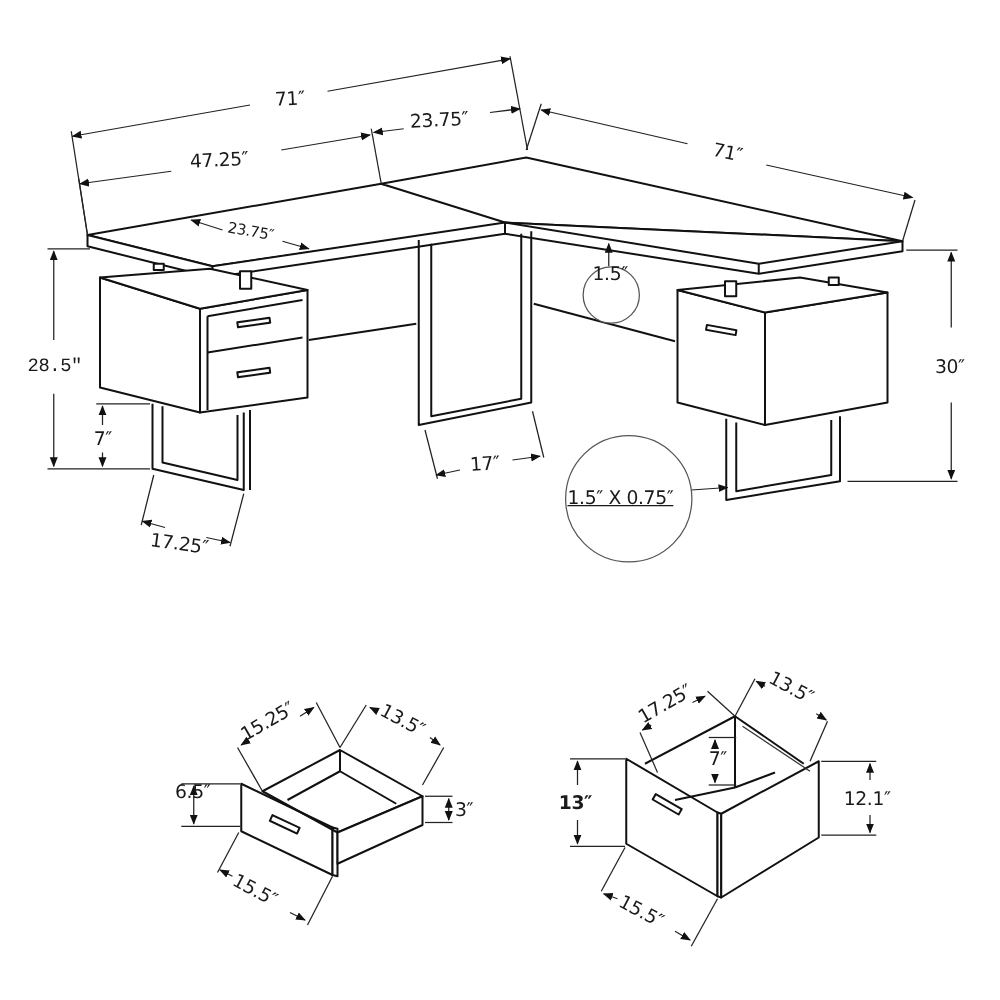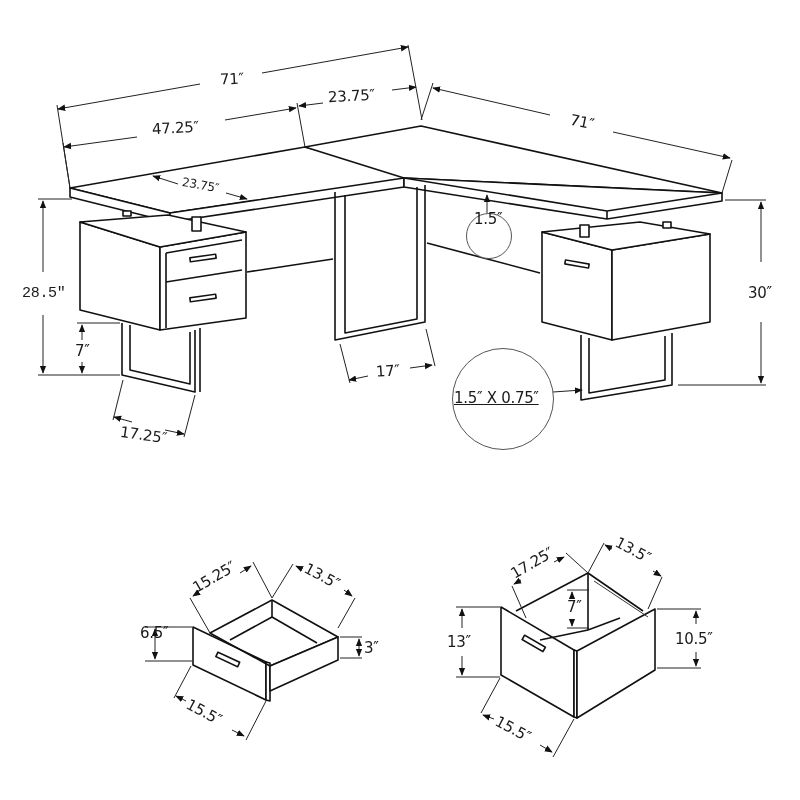--- a/index.html
+++ b/index.html
@@ -224,15 +224,15 @@
 
 <span class="lbl" style="left:191px;top:570px;transform:rotate(-30deg);">15.25″</span>
 <span class="lbl" style="left:303px;top:569px;transform:rotate(28deg);">13.5″</span>
 <span class="lbl" style="left:108px;top:626px;margin-left:32px;">6.5″</span>
 <span class="lbl" style="left:364px;top:641px;">3″</span>
 <span class="lbl" style="left:185px;top:705px;transform:rotate(28deg);">15.5″</span>
 
 <span class="lbl" style="left:509px;top:556px;transform:rotate(-30deg);">17.25″</span>
 <span class="lbl" style="left:614px;top:543px;transform:rotate(28deg);">13.5″</span>
 <span class="lbl" style="left:567px;top:600px;">7″</span>
-<span class="lbl" style="left:447px;top:635px;">13″</span>
-<span class="lbl" style="left:675px;top:632px;">10.5″</span>
+<span class="lbl" style="left:447px;top:635px;font-weight:bold;">13″</span>
+<span class="lbl" style="left:675px;top:632px;">12.1″</span>
 <span class="lbl" style="left:494px;top:722px;transform:rotate(28deg);">15.5″</span>
 
 </body></html>

